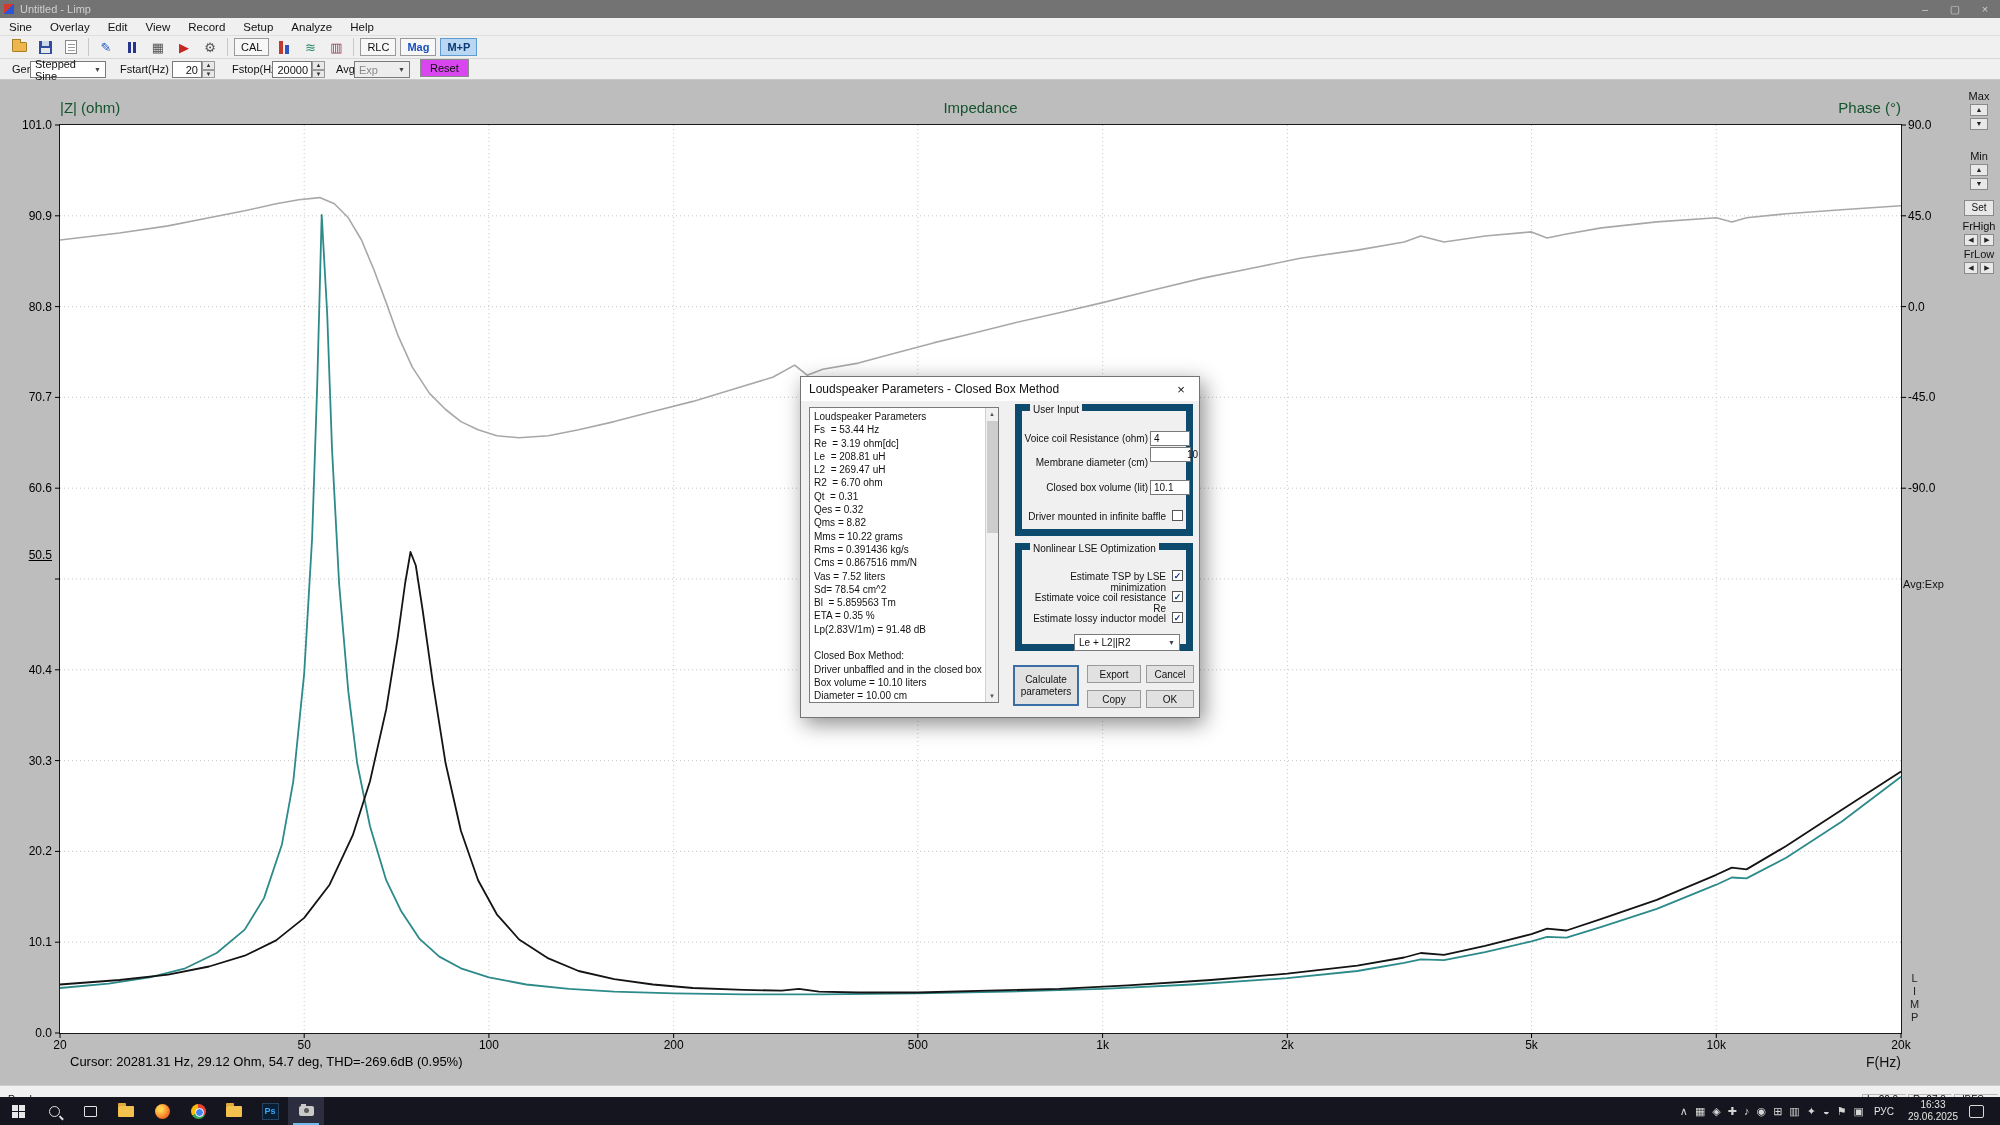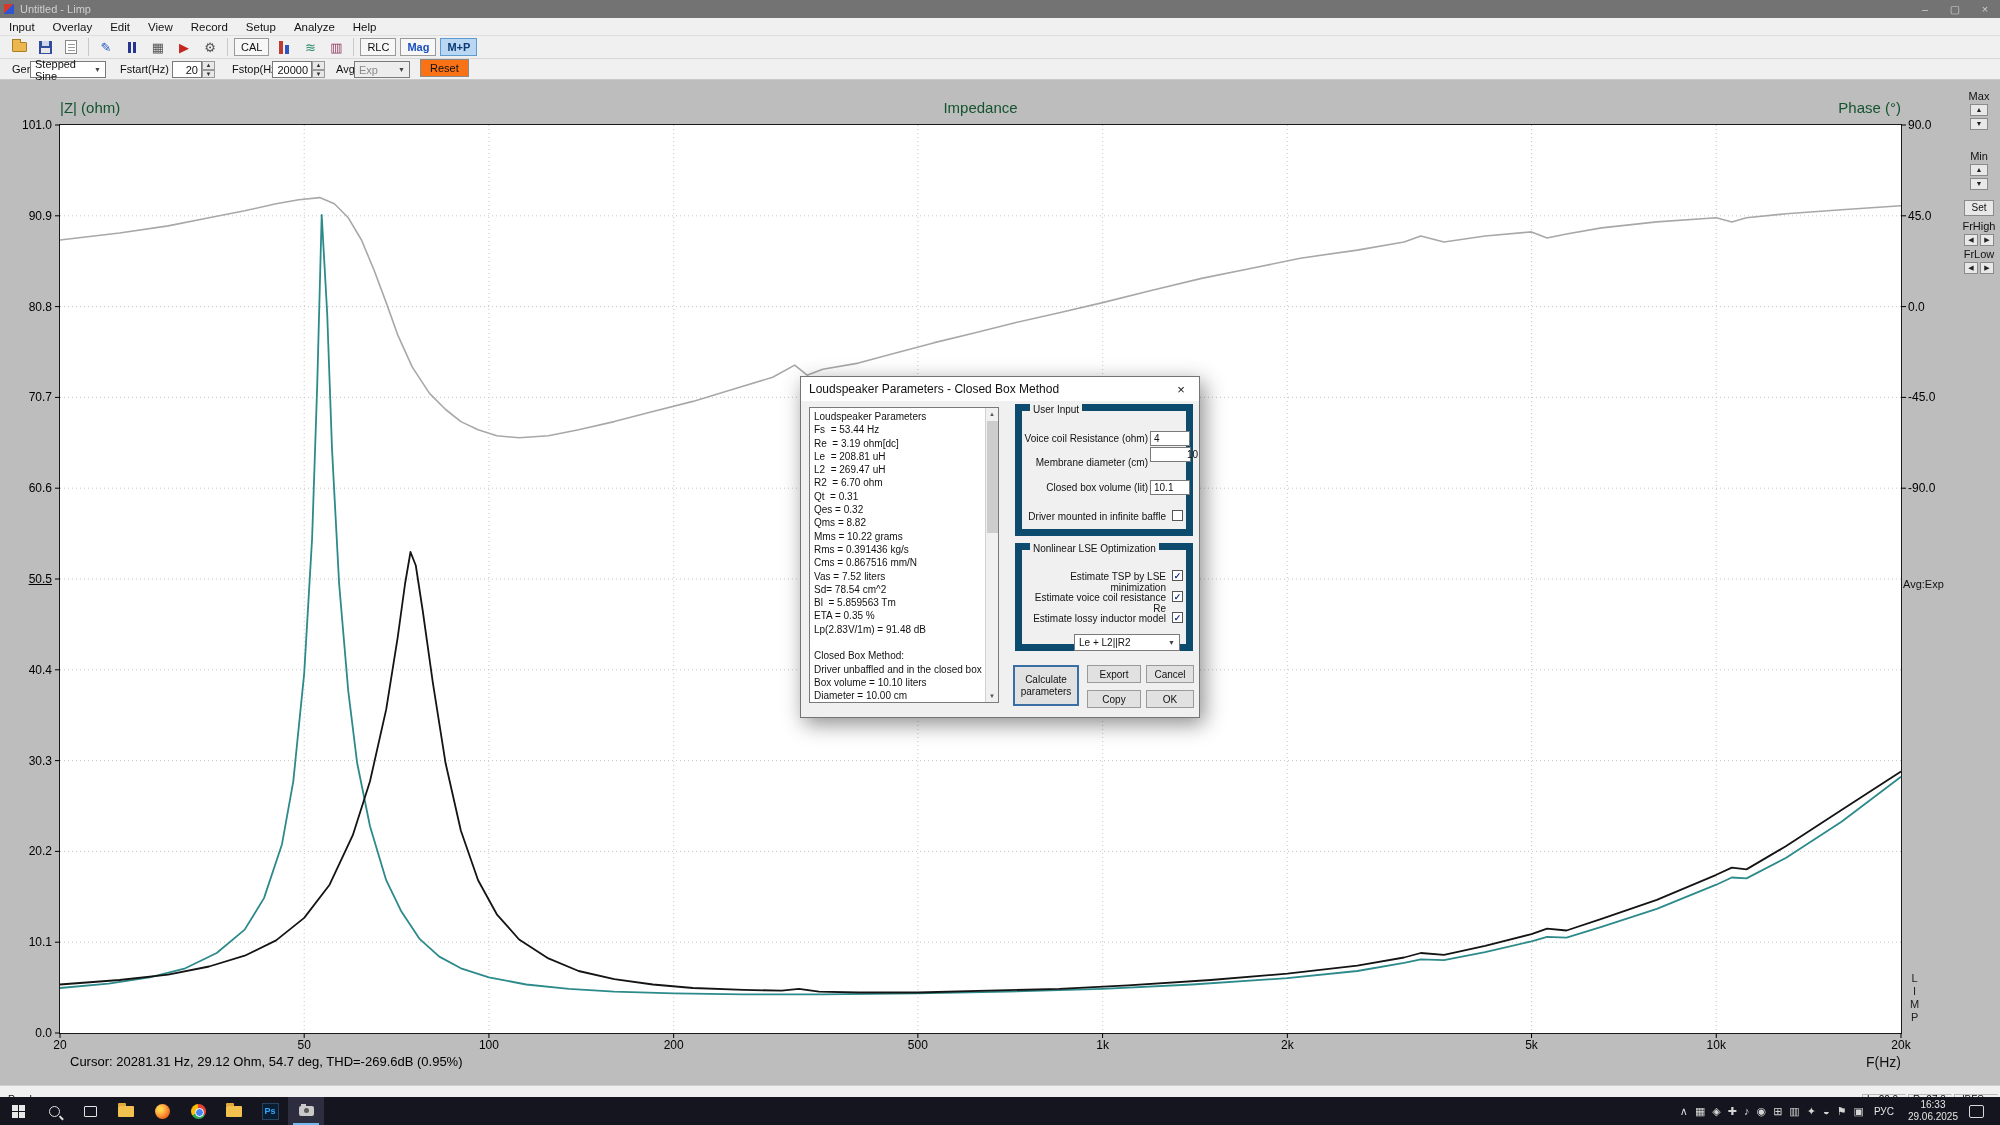--- a/index.html
+++ b/index.html
@@ -36,21 +36,21 @@
   .glyph-ic{font-size:13px;line-height:13px}
 
   .toolbar2{position:absolute;left:0;top:59px;width:2000px;height:21px;background:#f0f0f0;border-bottom:1px solid #c9c9c9}
   .t2lbl{position:absolute;top:4px;font-size:11px}
   .combo{position:absolute;top:2px;height:17px;border:1px solid #7a7a7a;background:#fff;font-size:11px;display:flex;align-items:center;padding:0 4px}
   .combo .arr{margin-left:auto;font-size:7px;color:#444;padding-left:4px}
   .combo.disabled{background:#ededed;color:#8a8a8a}
   .numinput{position:absolute;top:2px;height:17px;border:1px solid #7a7a7a;background:#fff;font-size:11px;display:flex;align-items:center;justify-content:flex-end;padding:0 3px}
   .spin{position:absolute;top:2px;width:13px;height:17px;display:flex;flex-direction:column}
   .spin span{flex:1;border:1px solid #9a9a9a;background:#e8e8e8;font-size:6px;line-height:6px;text-align:center;color:#333}
-  .pushbtn{position:absolute;top:0;height:18px;border:1px solid #8a8a8a;background:#f97316;font-size:11px;display:flex;align-items:center;padding:0 9px}
+  .pushbtn{position:absolute;top:0;height:18px;border:1px solid #8a8a8a;background:#d946ef;font-size:11px;display:flex;align-items:center;padding:0 9px}
 
   
   .workspace{position:absolute;left:0;top:80px;width:2000px;height:1005px;background:#bdbdbd}
   .chart-hdr{position:absolute;top:99px;font-size:15px;color:#14532d}
   .plot{position:absolute;left:59px;top:124px;width:1843px;height:910px;background:#fff;border:1px solid #1a1a1a}
   .plot svg{position:absolute;left:0;top:0;overflow:visible}
   .ticklabel{position:absolute;font-size:12px;color:#000}
   .tick-left{width:46px;text-align:right}
   .tick-x{width:80px;text-align:center}
   .cursor-readout{position:absolute;left:70px;top:1054px;font-size:13px;color:#000}
@@ -124,21 +124,21 @@
   <span class="appicon"></span>
   <span class="wintitle">Untitled - Limp</span>
   <span class="wincontrols">
     <span class="winbtn">–</span>
     <span class="winbtn">▢</span>
     <span class="winbtn">×</span>
   </span>
 </div>
 
 <div class="menubar" id="menubar">
-    <div class="menu-item">Input</div>
+    <div class="menu-item">Sine</div>
     <div class="menu-item">Overlay</div>
     <div class="menu-item">Edit</div>
     <div class="menu-item">View</div>
     <div class="menu-item">Record</div>
     <div class="menu-item">Setup</div>
     <div class="menu-item">Analyze</div>
     <div class="menu-item">Help</div>
   </div>
 
 <div class="toolbar1" id="toolbar1">
@@ -271,21 +271,21 @@
       <path d="M0.0 863.0L48.6 858.6L89.7 852.3L125.3 843.3L156.7 828.0L184.7 804.6L204.0 773.1L222.0 719.2L233.3 656.3L244.2 548.4L252.1 413.5L257.2 260.7L261.7 89.9L267.2 188.8L272.0 323.6L279.1 458.5L288.3 566.4L297.2 638.3L310.0 701.2L326.2 755.2L341.4 786.6L359.3 813.6L379.3 831.6L400.9 843.3L428.9 852.3L466.2 859.5L508.9 863.9L554.2 866.6L613.7 868.4L683.6 869.3L762.8 869.3L857.9 868.4L947.5 866.6L1042.6 863.9L1132.3 859.5L1227.3 853.2L1297.3 846.0L1344.1 837.9L1360.8 834.3L1384.0 835.2L1425.1 827.1L1471.5 816.3L1487.1 811.8L1506.5 812.7L1541.5 801.9L1596.8 783.9L1656.3 759.7L1671.8 752.5L1686.5 753.4L1726.2 732.7L1781.5 696.7L1841.0 651.8" fill="none" stroke="#2d8a8a" stroke-width="1.8" stroke-linejoin="round"></path>
       <path d="M0.0 859.5L59.5 855.0L108.1 849.6L149.1 841.5L184.7 830.7L216.1 815.4L244.2 792.9L269.6 759.7L292.8 710.2L310.0 656.3L326.2 584.4L337.7 512.4L345.1 458.5L350.5 427.0L355.8 440.5L362.7 485.5L372.8 557.4L385.6 638.3L400.9 705.7L418.1 755.2L436.8 789.3L459.1 814.5L488.4 833.4L518.6 846.0L554.2 854.1L592.9 859.5L632.9 863.0L683.6 864.8L721.7 865.7L738.9 863.9L759.0 866.6L798.4 867.5L857.9 867.5L927.8 865.7L999.3 863.9L1068.0 860.4L1150.7 855.0L1227.3 848.7L1297.3 840.6L1344.1 832.5L1360.8 828.0L1384.0 829.8L1425.1 820.8L1471.5 809.1L1487.1 803.7L1506.5 805.5L1541.5 793.8L1596.8 774.9L1656.3 749.8L1671.8 742.6L1686.5 744.4L1726.2 721.0L1781.5 685.0L1841.0 646.4" fill="none" stroke="#141414" stroke-width="1.8" stroke-linejoin="round"></path>
     </svg>
   </div>
 <div id="ticklayer">
     <div class="ticklabel tick-left" style="left: 6px; top: 118px;">101.0</div>
     <div class="ticklabel tick-left" style="left: 6px; top: 208.8px;">90.9</div>
     <div class="ticklabel tick-left" style="left: 6px; top: 299.6px;">80.8</div>
     <div class="ticklabel tick-left" style="left: 6px; top: 390.4px;">70.7</div>
     <div class="ticklabel tick-left" style="left: 6px; top: 481.2px;">60.6</div>
-    <div class="ticklabel tick-left" style="left: 6px; top: 572px; text-decoration: underline;">50.5</div>
+    <div class="ticklabel tick-left" style="left: 6px; top: 548px; text-decoration: underline;">50.5</div>
     <div class="ticklabel tick-left" style="left: 6px; top: 662.8px;">40.4</div>
     <div class="ticklabel tick-left" style="left: 6px; top: 753.6px;">30.3</div>
     <div class="ticklabel tick-left" style="left: 6px; top: 844.4px;">20.2</div>
     <div class="ticklabel tick-left" style="left: 6px; top: 935.2px;">10.1</div>
     <div class="ticklabel tick-left" style="left: 6px; top: 1026px;">0.0</div>
     <div class="ticklabel" style="left: 1908px; top: 118px;">90.0</div>
     <div class="ticklabel" style="left: 1908px; top: 208.8px;">45.0</div>
     <div class="ticklabel" style="left: 1908px; top: 299.6px;">0.0</div>
     <div class="ticklabel" style="left: 1908px; top: 390.4px;">-45.0</div>
     <div class="ticklabel" style="left: 1908px; top: 481.2px;">-90.0</div>

